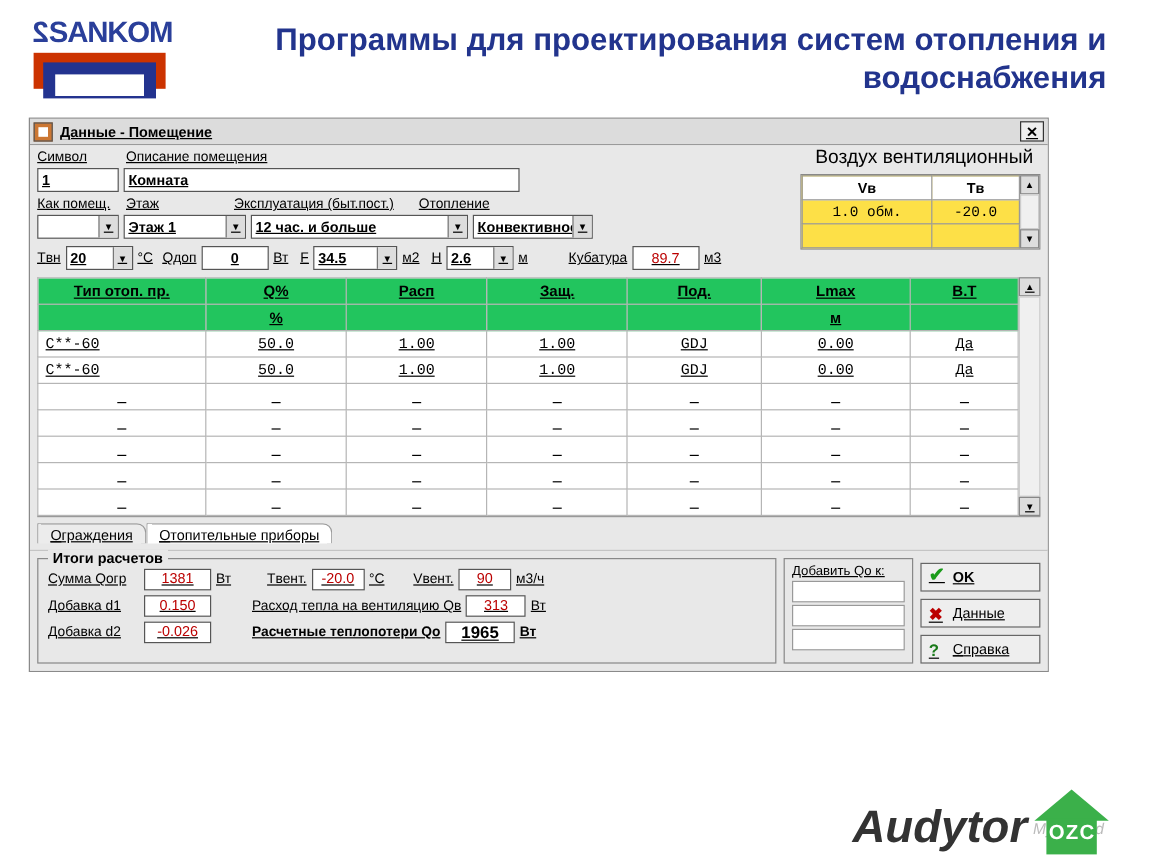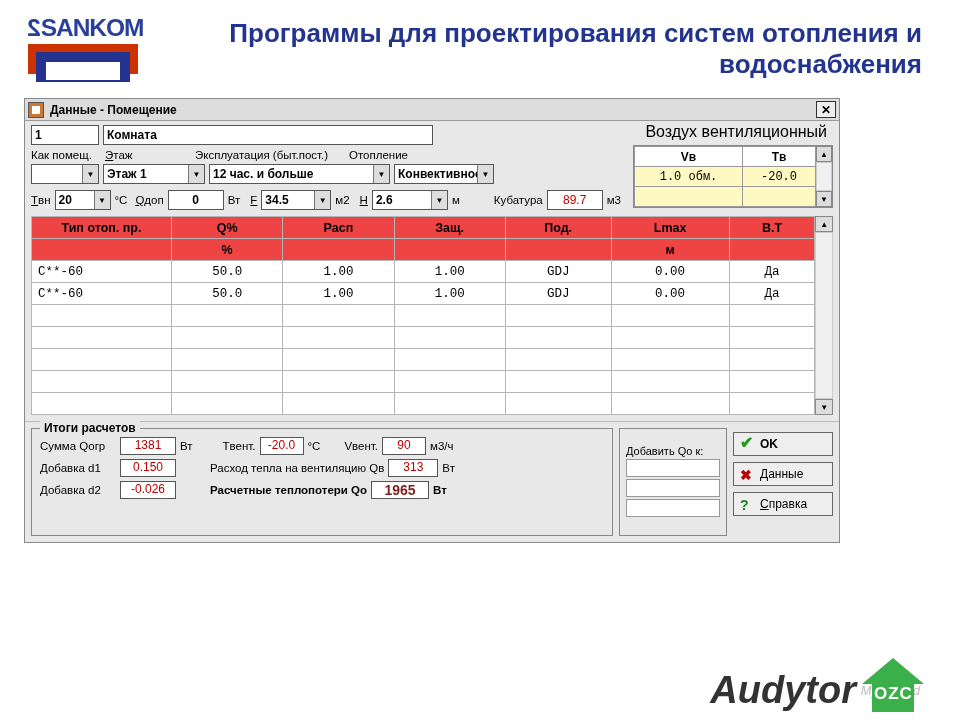--- a/index.html
+++ b/index.html
@@ -27,25 +27,26 @@
   .flag-red  { position: absolute; left:0; top:0; width: 110px; height: 30px; background:#c30; }
   .flag-blue { position: absolute; left:8px; top:8px; width: 94px; height: 30px; background:#23338f; }
   .flag-white{ position: absolute; left:18px; top:18px; width: 74px; height: 18px; background:#fff; }
   .slogan {
     flex: 1; text-align: right; color:#22348d; font-weight: bold;
     font-size: 26px; line-height: 1.2; padding-right: 18px; padding-top: 4px;
   }
 
   
   .window {
-    margin: 8px 120px 0 24px;
+    margin: 8px 86px 0 24px;
     border: 1px solid #8a8a8a;
     background: #e8e8e8;
     font-family: Tahoma, Arial, sans-serif;
     font-size: 12px;
+    text-decoration: underline;
   }
   .titlebar {
     height: 22px; background: #dcdcdc; display:flex; align-items:center;
     border-bottom: 1px solid #9a9a9a; padding: 0 3px;
   }
   .titlebar .tb-icon {
     width: 16px; height: 16px; margin-right: 6px;
     background: #c73; border: 1px solid #555; position: relative;
   }
   .titlebar .tb-icon::after {
@@ -73,41 +74,41 @@
   .combo .ctext { flex:1; padding:0 3px; white-space: nowrap; overflow: hidden; }
   .dropbtn {
     width: 16px; height: 18px; background:#ddd; border-left:1px solid #777;
     display:flex; align-items:center; justify-content:center; font-size:8px; cursor:pointer;
   }
 
   .vent-group {
     position: absolute; right: 6px; top: 2px; width: 200px;
   }
   .vent-title { text-align: right; font-size: 16px; padding-right: 6px; margin-bottom: 4px;}
-  .vent-table { border-collapse: collapse; width: 100%; background:#fef9c3; font-family:'Courier New',monospace; }
+  .vent-table { border-collapse: collapse; width: 100%; background:#fde047; font-family:'Courier New',monospace; }
   .vent-table td, .vent-table th {
     border: 1px solid #999; height: 20px; font-size: 12px; text-align:center; padding:0 4px;
   }
   .vent-table th { background:#fff; font-weight:bold; font-family: Tahoma, Arial; }
   .vent-scroll { width:16px; display:flex; flex-direction:column; align-items:stretch; }
   .vent-wrap { display:flex; border:1px solid #888;}
   .sbtn { flex:0 0 16px; height:20px; background:#ddd; border:1px solid #888; font-size:8px;
           display:flex; align-items:center; justify-content:center; cursor:pointer;}
   .strack { flex:1; background:#f0f0f0; border:1px solid #ccc; }
   .redval { color:#b00; }
 
   
   .mainwrap { display:flex; margin-top: 6px; }
   table.data {
     border-collapse: collapse; background:#fff; width: 100%; font-family:'Courier New',monospace; font-size: 12.5px;
   }
   table.data th, table.data td {
     border: 1px solid #b5b5b5; padding: 3px 6px; text-align:center; height: 22px; white-space: nowrap;
   }
-  table.data th { font-family: Tahoma, Arial; font-weight:bold; background:#ef4444; }
+  table.data th { font-family: Tahoma, Arial; font-weight:bold; background:#22c55e; }
   table.data td.lalign { text-align:left; }
   .tablescroll { width:18px; display:flex; flex-direction:column; }
 
   
   .tabstrip { display:flex; border-top:1px solid #999; height:22px; align-items:flex-end; background:#e8e8e8; }
   .tab {
     padding: 2px 10px 0 10px; border:1px solid #999; border-bottom:none;
     border-top-right-radius: 8px; border-bottom-right-radius: 0; background:#ececec;
     font-size:12px; position:relative; top:1px; cursor:pointer;
   }
@@ -121,22 +122,22 @@
   }
   .resgroup {
     border:1px solid #888; padding:4px 8px 6px 8px; flex:1; position:relative; background:#e8e8e8;
   }
   .resgroup .rg-title { position:absolute; top:-8px; left:8px; background:#e8e8e8; padding:0 4px; font-weight:bold; font-size:12px;text-align:right; }
   .resrow { display:flex; align-items:center; gap:4px; margin: 4px 0; }
   .rfield {
     height:18px; border:1px solid #555; background:#fff; text-align:center; font-size:12px;
     font-family: Tahoma, Arial;
   }
-  .boldblue { font-weight:bold; color:#7f1d1d; font-size:14px; }
-  .addgroup { border:1px solid #888; padding:16px 6px; background:#e8e8e8; width: 108px;}
+  .boldblue { font-weight:bold; color:#000000; font-size:14px; }
+  .addgroup { border:1px solid #888; padding:4px 6px; background:#e8e8e8; width: 108px;}
   .addgroup .ag-row { border:1px solid #999; height:18px; background:#fff; margin:2px 0; }
   .btns { width: 100px; display:flex; flex-direction:column; gap:6px; padding-top:4px;}
   .dlgbtn {
     height: 24px; border:1px solid #666; background:#eee; display:flex; align-items:center;
     gap:6px; padding:0 6px; cursor:pointer; font-size:12px; font-weight:bold;
   }
   .ico { width:14px; height:14px; display:inline-block; }
   .ico-ok { color:#1a9b1a; font-weight:bold; font-size:16px; line-height:12px;}
   .ico-x  { color:#b00; font-weight:bold; font-size:14px;}
   .ico-q  { color:#1a7a1a; font-weight:bold; font-size:14px;}
@@ -206,20 +207,24 @@
           </table>
         <div class="vent-scroll">
           <div class="sbtn">▲</div>
           <div class="strack"></div>
           <div class="sbtn">▼</div>
         </div>
       </div>
     </div>
 
     <div class="row">
+      <span class="lbl" style="width:70px">Символ</span>
+      <span class="lbl">Описание помещения</span>
+    </div>
+    <div class="row">
       <input class="field" style="width: 68px; font-weight: bold;" value="1">
       <input class="field" style="width: 330px; font-weight: bold;" value="Комната">
     </div>
 
     <div class="row" style="margin-top:4px">
       <span class="lbl" style="width:70px">Как помещ.</span>
       <span class="lbl" style="width:86px"><span class="ul">Э</span><span>таж</span></span>
       <span class="lbl" style="width:150px">Эксплуатация (быт.пост.)</span>
       <span class="lbl">Отопление</span>
     </div>
@@ -252,21 +257,21 @@
       <span class="lbl" style="margin-left:4px"><span class="ul">Q</span>доп</span>
       <input class="field" style="width: 56px; text-align: center; font-weight: bold;" value="0">
       <span class="lbl">Вт</span>
       <span class="lbl" style="margin-left:6px"><span class="ul">F</span></span>
       <div class="combo" style="width:70px;font-weight:bold">
         <div class="ctext">34.5</div>
           <div class="dropbtn">▼</div>
       </div>
       <span class="lbl">м2</span>
       <span class="lbl" style="margin-left:6px"><span class="ul">H</span></span>
-      <div class="combo" style="width:76px;font-weight:bold">
+      <div class="combo" style="width:56px;font-weight:bold">
         <div class="ctext">2.6</div>
           <div class="dropbtn">▼</div>
       </div>
       <span class="lbl">м</span>
       <span class="lbl" style="margin-left:30px">Кубатура</span>
       <div class="field redval" style="width:56px;text-align:center">89.7</div>
       <span class="lbl">м3</span>
     </div>
 
     <div class="mainwrap">
@@ -355,20 +360,24 @@
             </tr>
           </tbody>
         </table>
       <div class="tablescroll">
         <div class="sbtn">▲</div>
         <div class="strack" style="flex:1"></div>
         <div class="sbtn">▼</div>
       </div>
     </div>
 
+    <div class="tabstrip">
+      <div class="tab"><span class="ul">О</span><span id="tab1rest">граждения</span></div>
+      <div class="tab active"><span class="ul">О</span><span id="tab2rest">топительные приборы</span></div>
+    </div>
   </div>
 
   <div class="bottom">
     <div class="resgroup">
       <div class="rg-title">Итоги расчетов</div>
 
       <div class="resrow">
         <span class="lbl" style="width:76px">Сумма Qогр</span>
         <div class="rfield redval" style="width:56px">1381</div>
         <span class="lbl">Вт</span>

